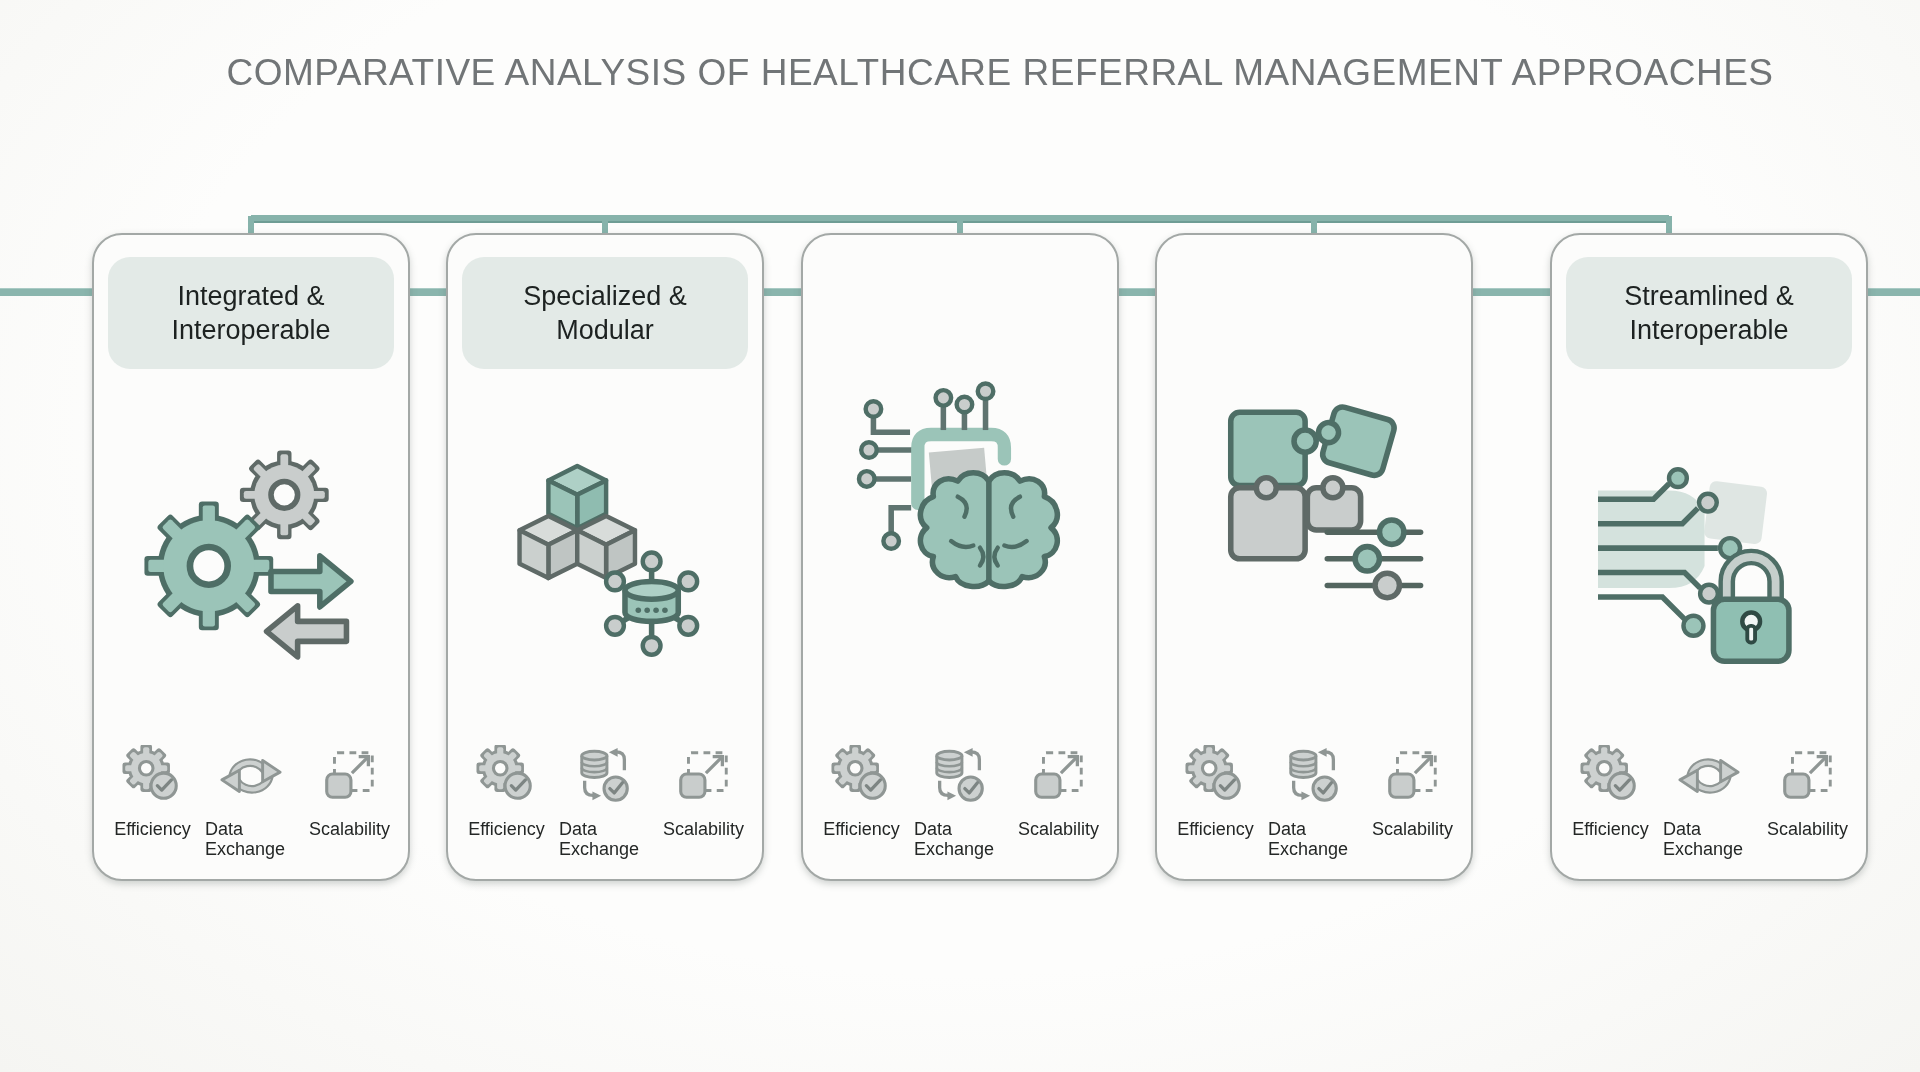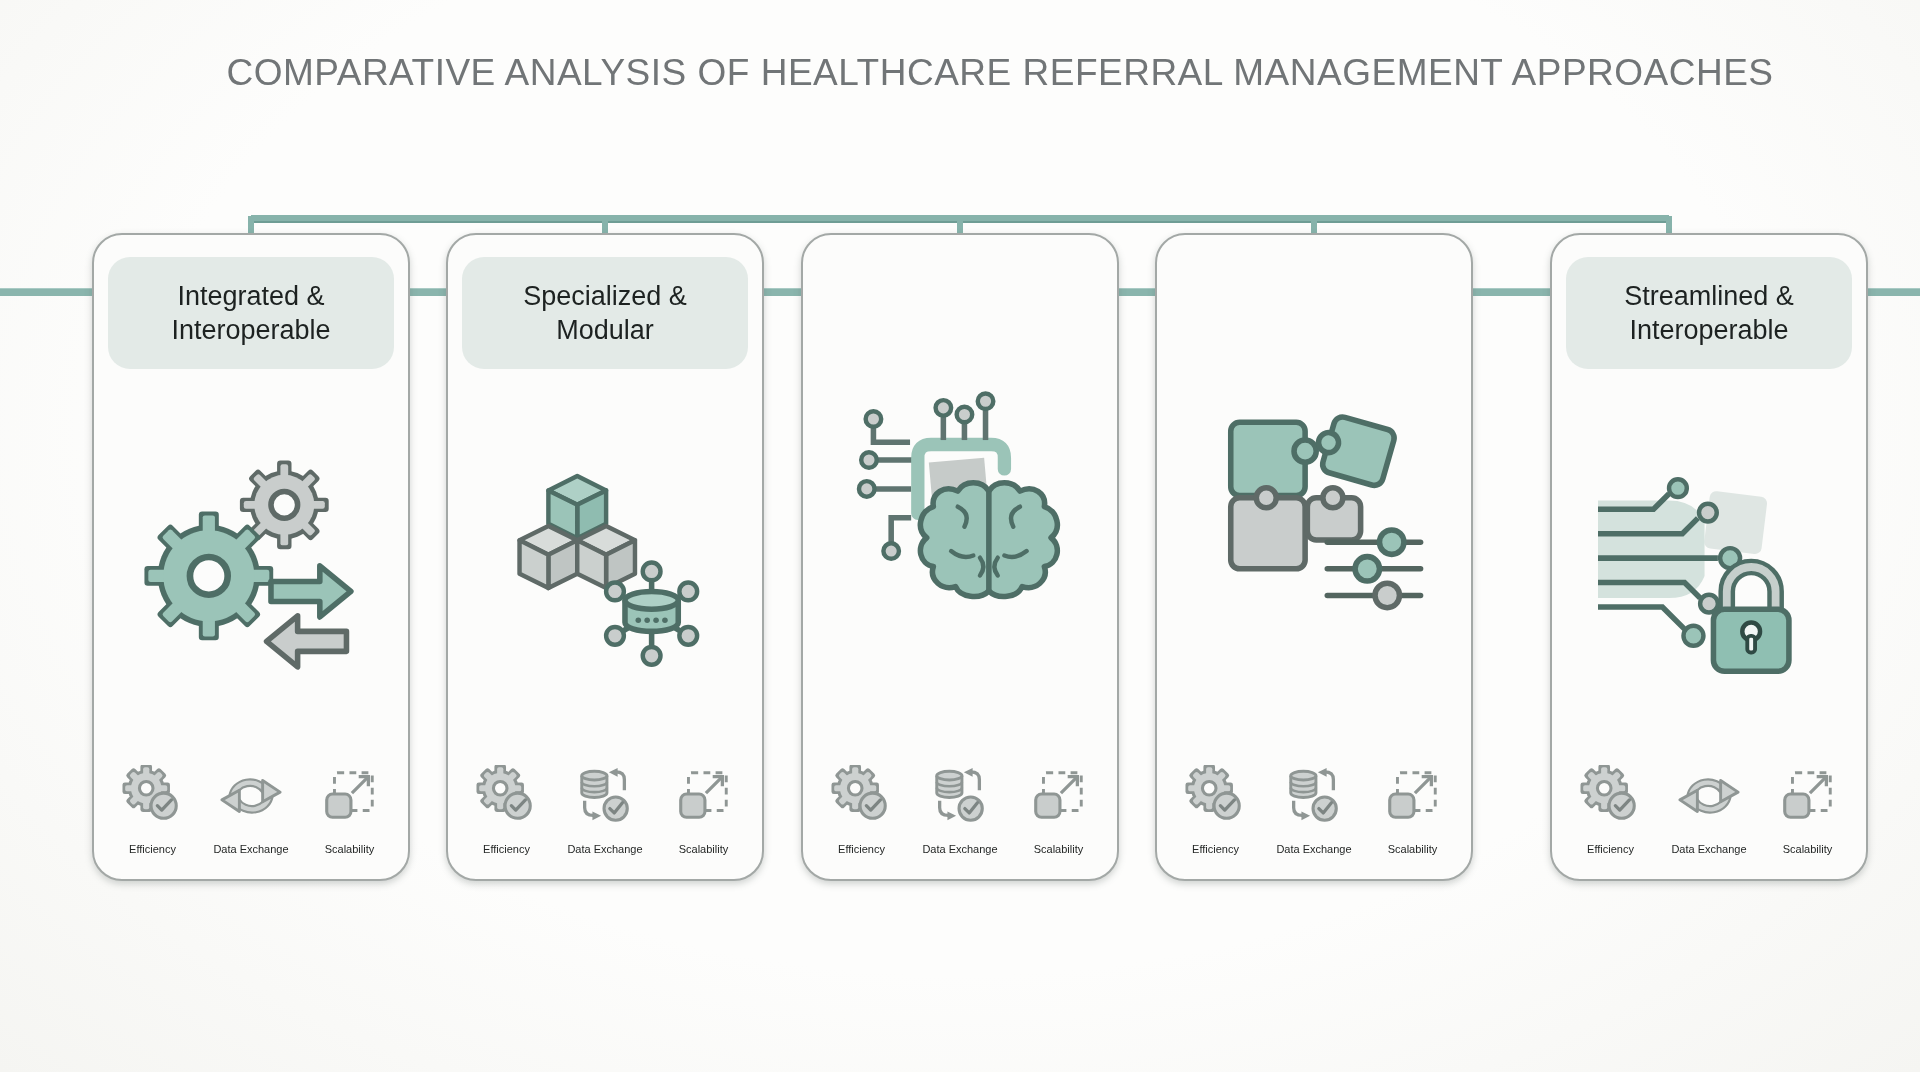--- a/index.html
+++ b/index.html
@@ -36,22 +36,22 @@
   .main-icon{width:222px;height:222px;}
   .metrics{
     width:100%;display:flex;justify-content:space-between;
     padding:0 10px 20px 10px;box-sizing:border-box;
   }
   .metric{
     width:33%;display:flex;flex-direction:column;align-items:center;
   }
   .micon{width:62px;height:62px;}
   .mlabel{
-    margin-top:12px;font-size:11px;line-height:20px;color:#242726;
-    text-align:right;max-width:92px;
+    margin-top:12px;font-size:18px;line-height:20px;color:#242726;
+    text-align:left;max-width:92px;
   }
   .defs{position:absolute;width:0;height:0;overflow:hidden;}
 </style>
 </head>
 <body>
 
 <svg class="defs" aria-hidden="true">
   <defs>
 
     <symbol id="sym-gear-check" viewBox="0 0 64 64">

